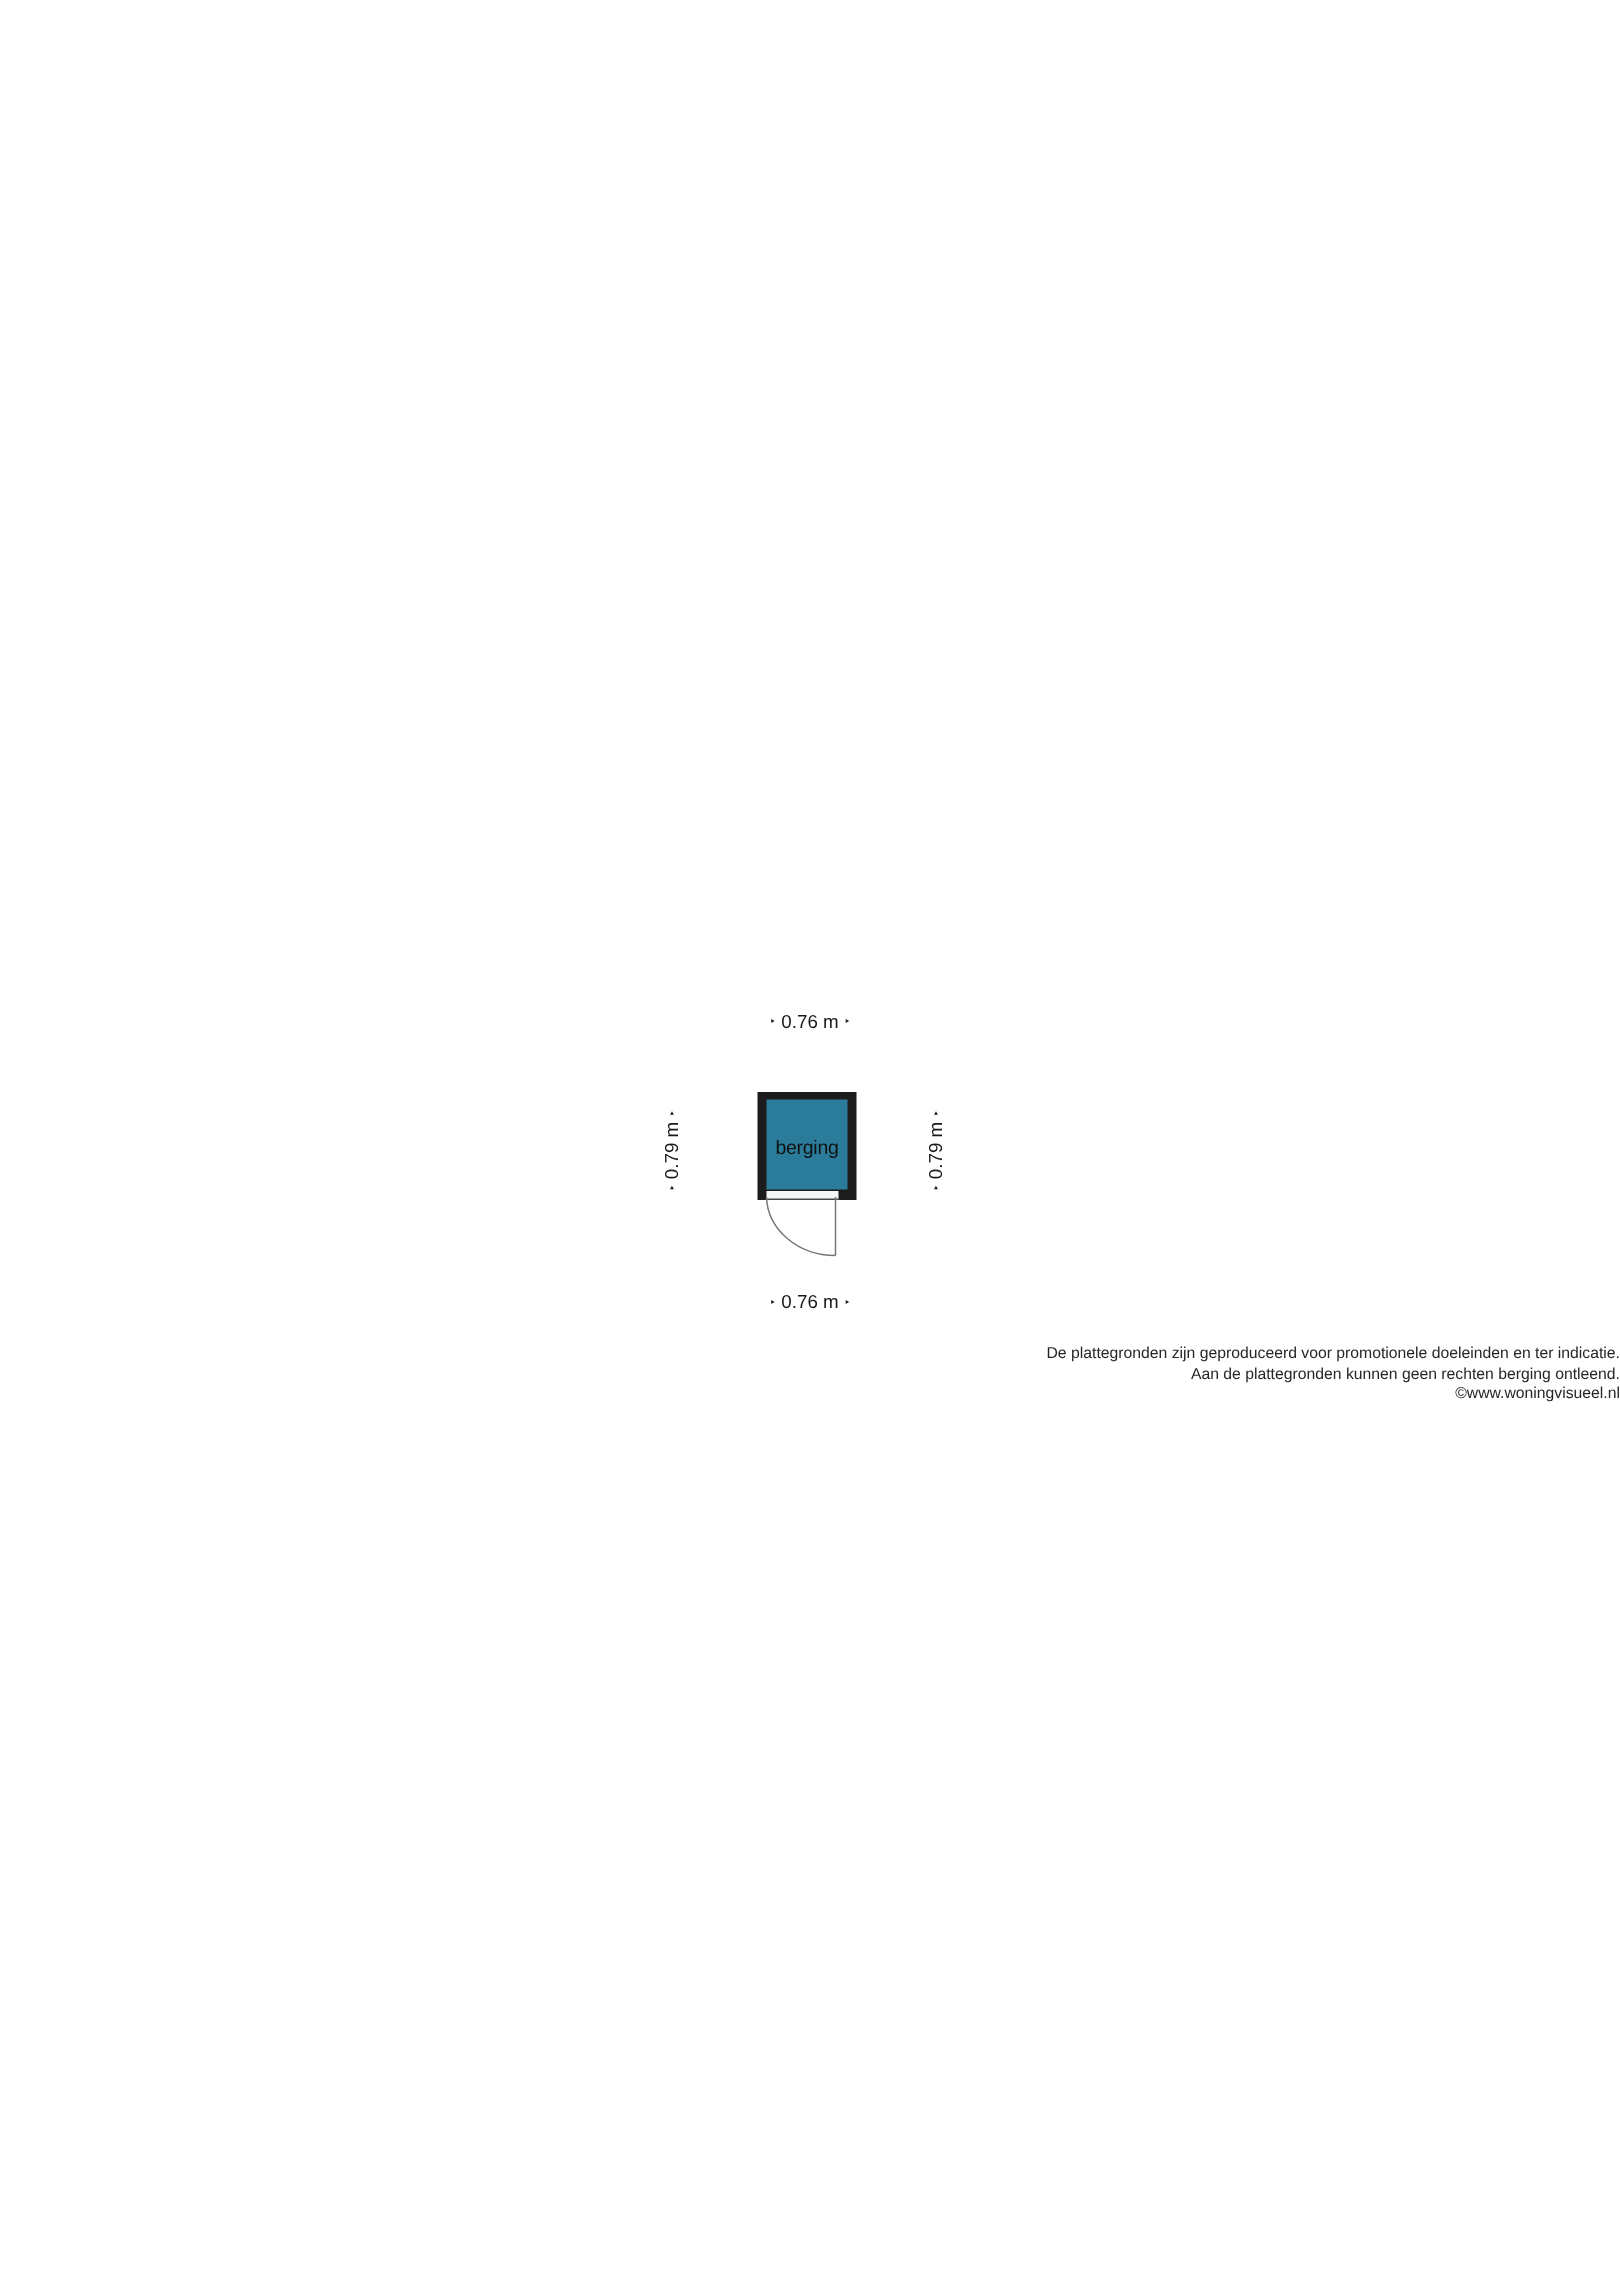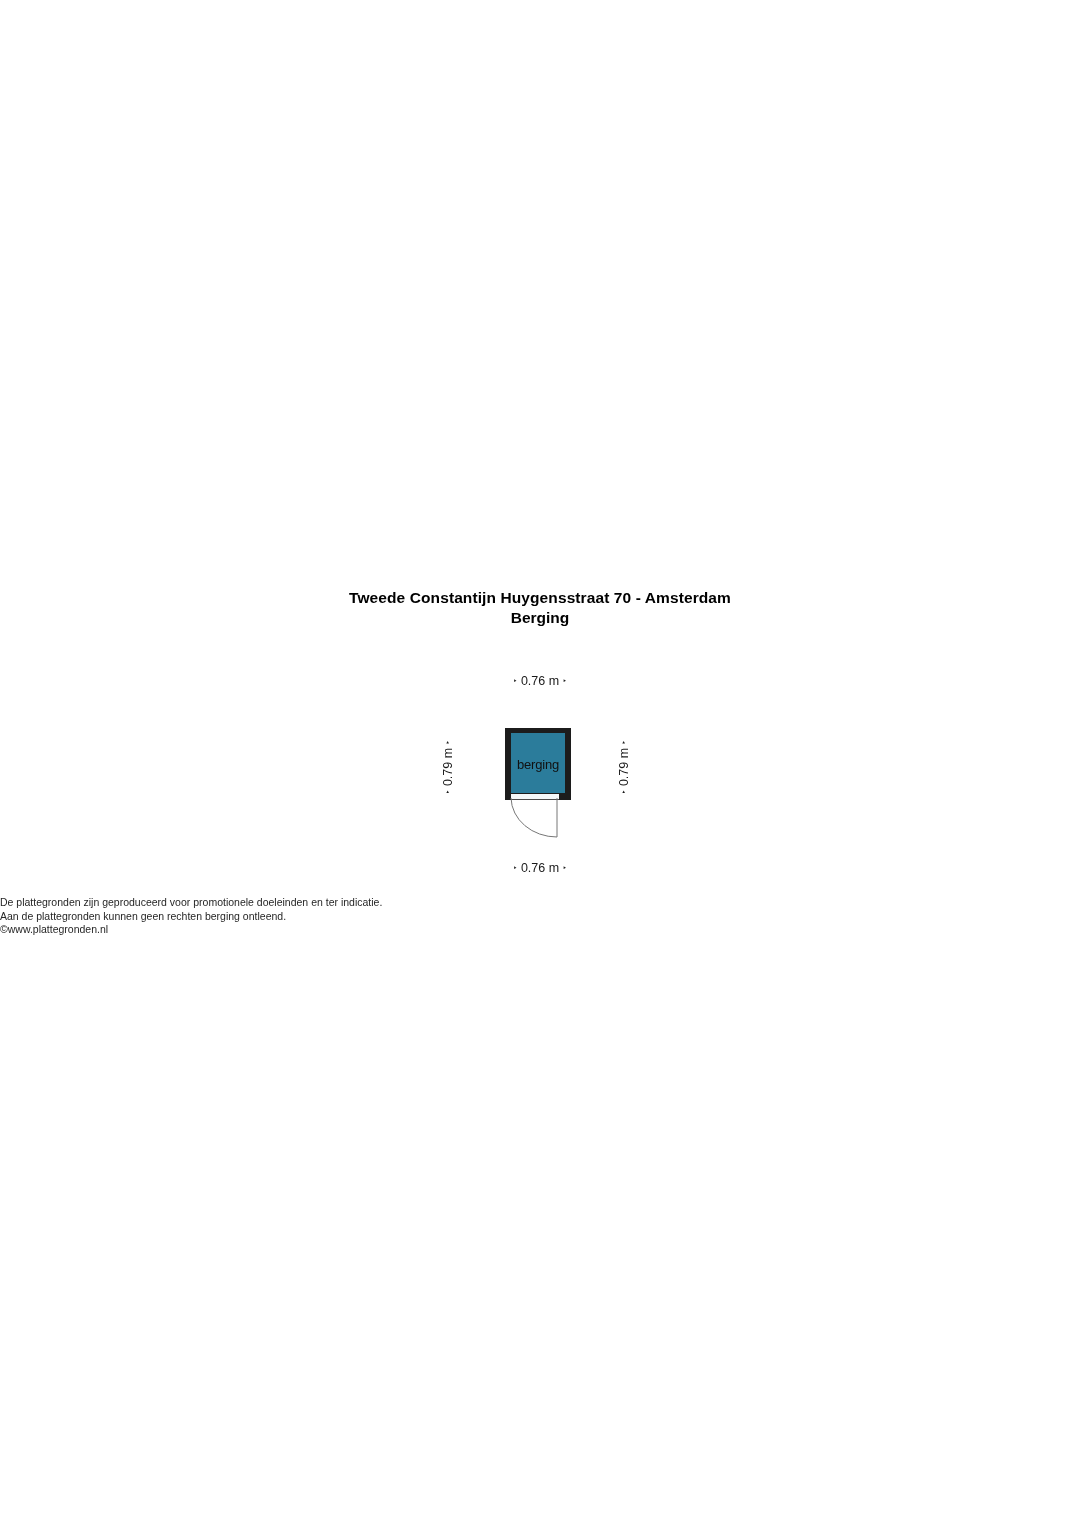--- a/index.html
+++ b/index.html
@@ -135,36 +135,32 @@
     width: 56px;
     height: 40px;
   }
 
   
   .footer {
     position: absolute;
     top: 896px;
     left: 0;
     width: 1080px;
-    text-align: left;
+    text-align: right;
     font-size: 10.5px;
     color: #262626;
     line-height: 13.5px;
   }
 
 </style>
 </head>
 <body>
 
 <div class="page">
 
-  <div class="title-block">
-    <div class="title-line1">Tweede Constantijn Huygensstraat 70 - Amsterdam</div>
-    <div class="title-line2">Berging</div>
-  </div>
 
   <div class="dim dim-top">
     <span class="tick">‣</span>
     <span>0.76 m</span>
     <span class="tick">‣</span>
   </div>
 
   <div class="dim dim-left">
     <span class="tick">‣</span>
     <span>0.79 m</span>
@@ -190,16 +186,16 @@
 
   <div class="dim dim-bottom">
     <span class="tick">‣</span>
     <span>0.76 m</span>
     <span class="tick">‣</span>
   </div>
 
   <div class="footer">
     <div>De plattegronden zijn geproduceerd voor promotionele doeleinden en ter indicatie.</div>
     <div>Aan de plattegronden kunnen geen rechten berging ontleend.</div>
-    <div>©www.plattegronden.nl</div>
+    <div>©www.woningvisueel.nl</div>
   </div>
 
 </div>
 
 </body></html>

